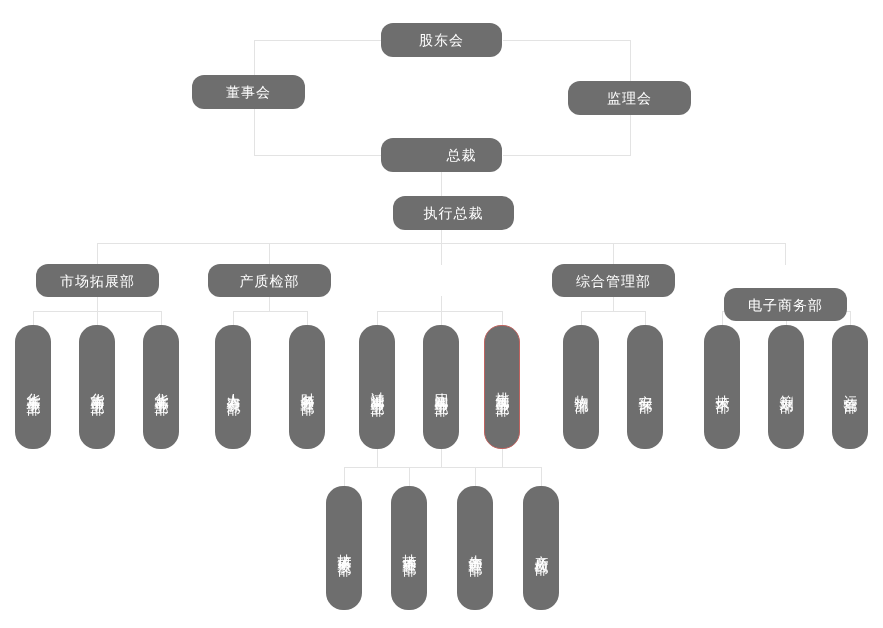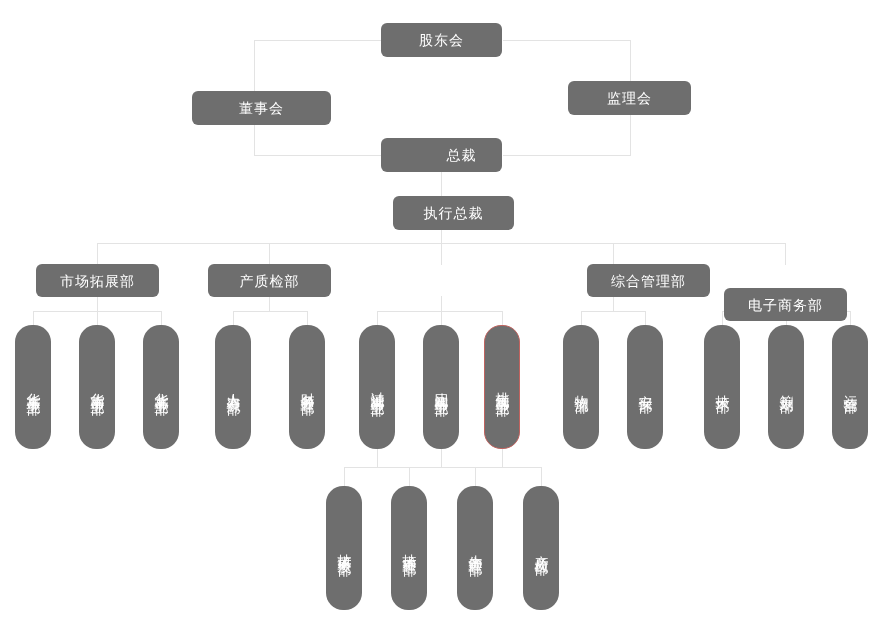--- a/index.html
+++ b/index.html
@@ -25,21 +25,21 @@
     box-sizing:border-box;
     display:flex;
     align-items:center;
     justify-content:center;
     text-align:center;
     letter-spacing:1px;
     -webkit-font-smoothing:antialiased;
   }
   
   .node.h{
-    border-radius:6px;
+    border-radius:12px;
     font-size:14px;
     line-height:1;
   }
   
   .node.v{
     border-radius:17px;
     font-size:14px;
     writing-mode:vertical-rl;
     text-orientation:upright;
     line-height:1.28;
@@ -111,41 +111,41 @@
   <div class="ln v" style="left:502px;top:449px;height:18px;"></div>
   <div class="ln h" style="left:344px;top:467px;width:198px;"></div>
   <div class="ln v" style="left:344px;top:467px;height:19px;"></div>
   <div class="ln v" style="left:409px;top:467px;height:19px;"></div>
   <div class="ln v" style="left:475px;top:467px;height:19px;"></div>
   <div class="ln v" style="left:541px;top:467px;height:19px;"></div>
 
   <div class="node h" style="left:381px;top:23px;width:121px;height:34px;">
     <span class="lbl">股东会</span>
   </div>
-  <div class="node h" style="left:192px;top:91px;width:139px;height:34px;">
+  <div class="node h" style="left:192px;top:75px;width:113px;height:34px;">
     <span class="lbl">董事会</span>
   </div>
   <div class="node h" style="left:568px;top:81px;width:123px;height:34px;">
     <span class="lbl">监理会</span>
   </div>
 
   <div class="node h" style="left:381px;top:138px;width:121px;height:34px;padding-left:40px;">
     <span class="lbl">总裁</span>
   </div>
   <div class="node h" style="left:381px;top:196px;width:121px;height:34px;margin-left:12px;">
     <span class="lbl">执行总裁</span>
   </div>
 
   <div class="node h" style="left:36px;top:264px;width:123px;height:33px;">
     <span class="lbl">市场拓展部</span>
   </div>
   <div class="node h" style="left:208px;top:264px;width:123px;height:33px;">
     <span class="lbl">产质检部</span>
   </div>
-  <div class="node h" style="left:552px;top:264px;width:123px;height:33px;margin-left:35px;">
+  <div class="node h" style="left:552px;top:264px;width:123px;height:33px;">
     <span class="lbl">综合管理部</span>
   </div>
   <div class="node h" style="left:724px;top:264px;width:123px;height:33px;margin-top:24px;">
     <span class="lbl">电子商务部</span>
   </div>
 
   <div class="node v" style="left:15px;top:325px;width:36px;height:124px;">
     <span class="lbl">华东事业部</span>
   </div>
   <div class="node v" style="left:79px;top:325px;width:36px;height:124px;">

